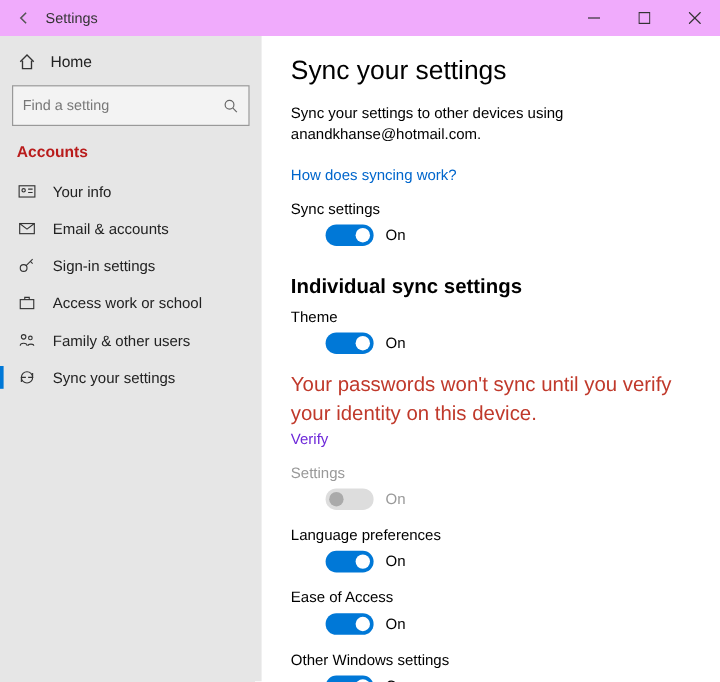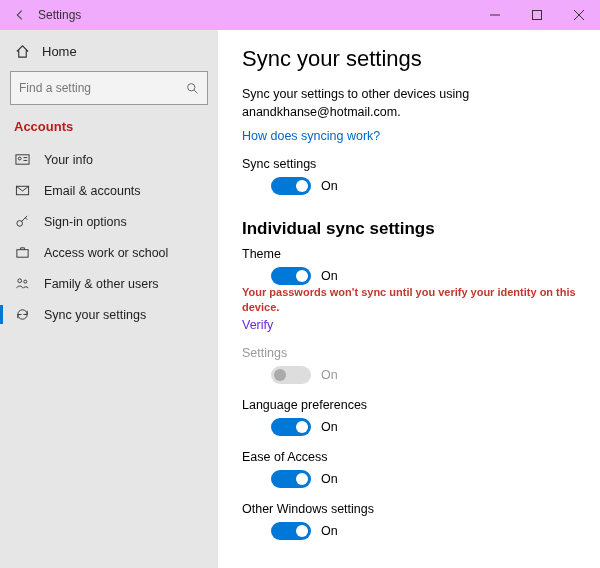--- a/index.html
+++ b/index.html
@@ -107,21 +107,21 @@
   flex: 1;
   background: #fff;
   padding: 16px 24px 10px 24px;
   overflow-y: auto;
 }
 .page-heading {
   font-size: 22px;
   font-weight: 400;
   margin-bottom: 14px;
 }
-.intro { font-size: 12.5px; line-height: 1.4; margin-bottom: 8px; }
+.intro { font-size: 12.5px; line-height: 1.4; margin-bottom: 18px; }
 .link { color: #0066cc; font-size: 12.5px; cursor: pointer; }
 .setting-block { margin-top: 14px; }
 .setting-label { font-size: 12.5px; margin-bottom: 6px; }
 .setting-label.disabled { color: #999; }
 .toggle-row { display: flex; align-items: center; gap: 10px; padding-left: 29px; }
 .toggle {
   width: 40px; height: 18px; border-radius: 9px;
   background: #0078d7;
   position: relative;
 }
@@ -136,21 +136,21 @@
 .toggle.disabled { background: #ddd; }
 .toggle.disabled::after { left: 3px; right: auto; background: #aaa; }
 .toggle-state { font-size: 12.5px; }
 .toggle-state.disabled { color: #999; }
 .sub-heading {
   font-size: 17px;
   font-weight: 700;
   margin-top: 24px;
   margin-bottom: 8px;
 }
-.warning { color: #c0392b; font-size: 11px; line-height: 1.4; font-weight: bold; }
+.warning { color: #c0392b; font-size: 17px; margin-top: 14px; line-height: 1.4; }
 .verify-link { color: #6d28d9; font-size: 12.5px; margin-top: 2px; display: inline-block; }
 svg { display: block; }
 </style>
 </head>
 <body>
 
 <div class="titlebar">
   <div class="back-arrow">
     <svg width="14" height="14" viewBox="0 0 16 16">
         <path d="M10 3 L5 8 L10 13" stroke="#555" stroke-width="1.5" fill="none"></path>
@@ -224,21 +224,21 @@
     </div>
 
     <div class="nav-item">
       <span class="nav-icon">
         <svg width="15" height="15" viewBox="0 0 16 16">
             <circle cx="5" cy="10" r="3" stroke="#333" fill="none"></circle>
             <line x1="7" y1="8" x2="13" y2="2" stroke="#333"></line>
             <line x1="11" y1="4" x2="13" y2="6" stroke="#333"></line>
           </svg>
       </span>
-      <span>Sign-in options</span>
+      <span>Sign-in settings</span>
     </div>
 
     <div class="nav-item">
       <span class="nav-icon">
         <svg width="15" height="15" viewBox="0 0 16 16">
             <rect x="2" y="5" width="12" height="8" stroke="#333" fill="none"></rect>
             <path d="M6 5 V3 H10 V5" stroke="#333" fill="none"></path>
           </svg>
       </span>
       <span>Access work or school</span>

